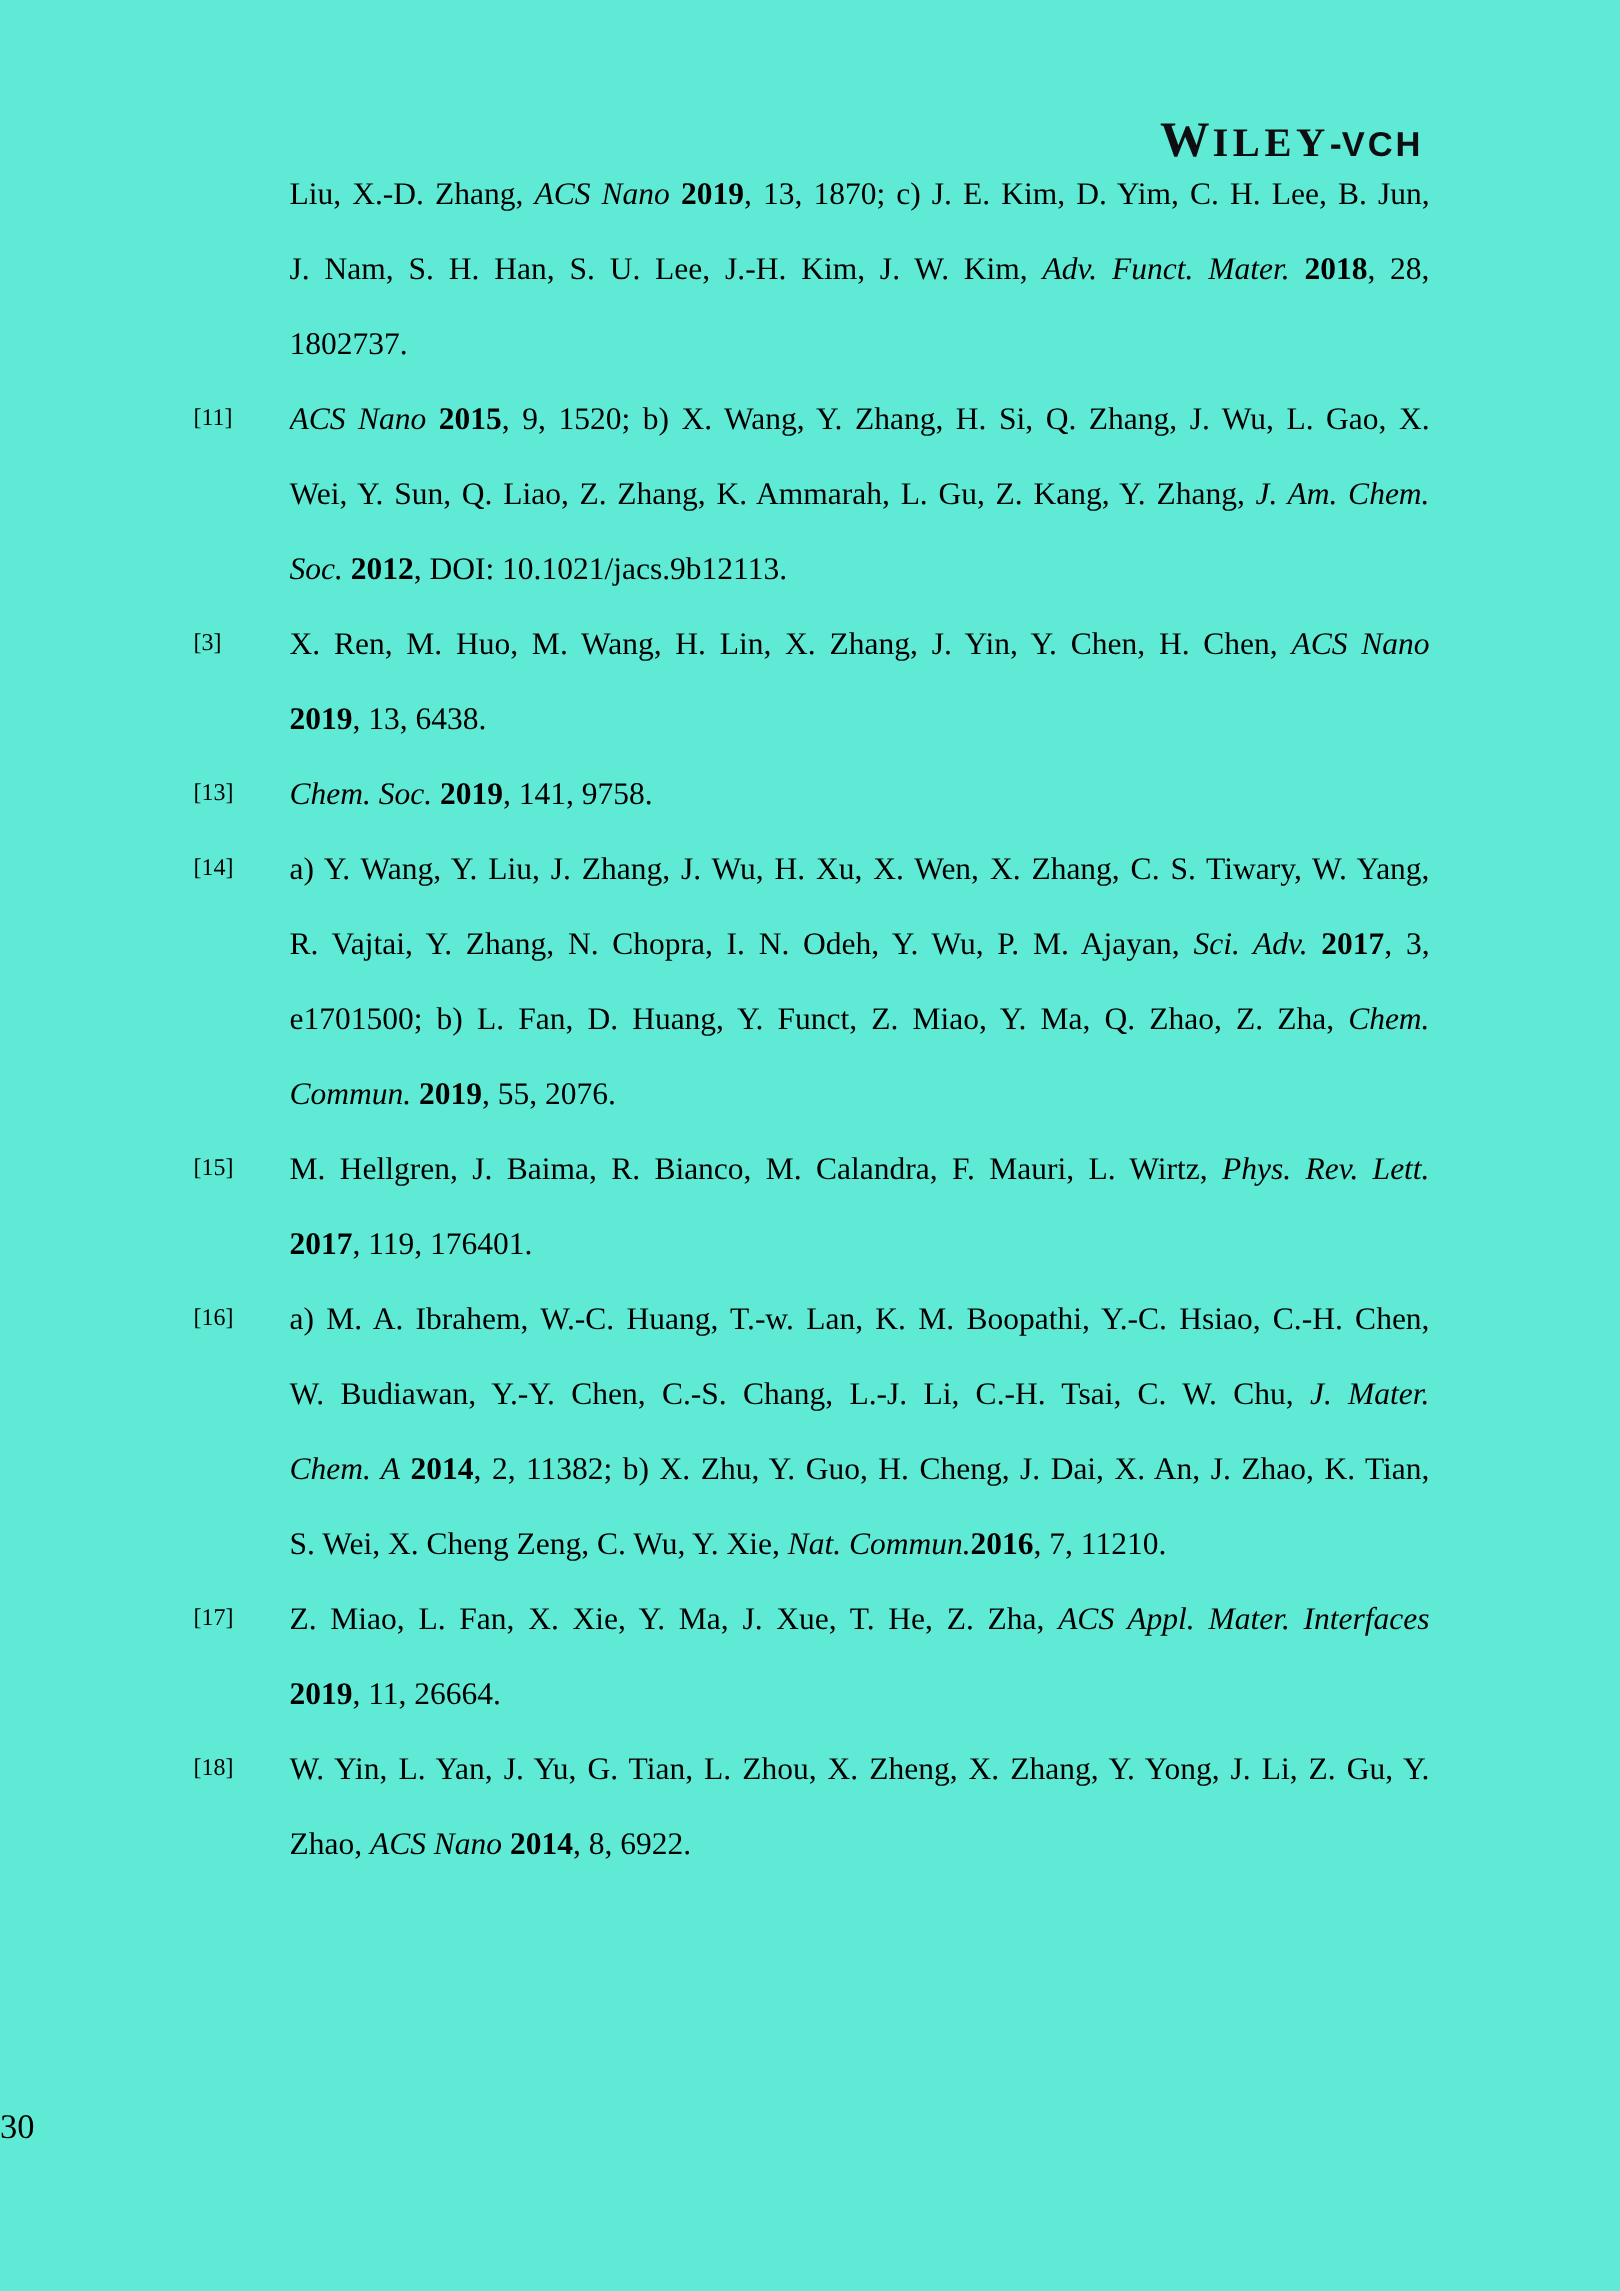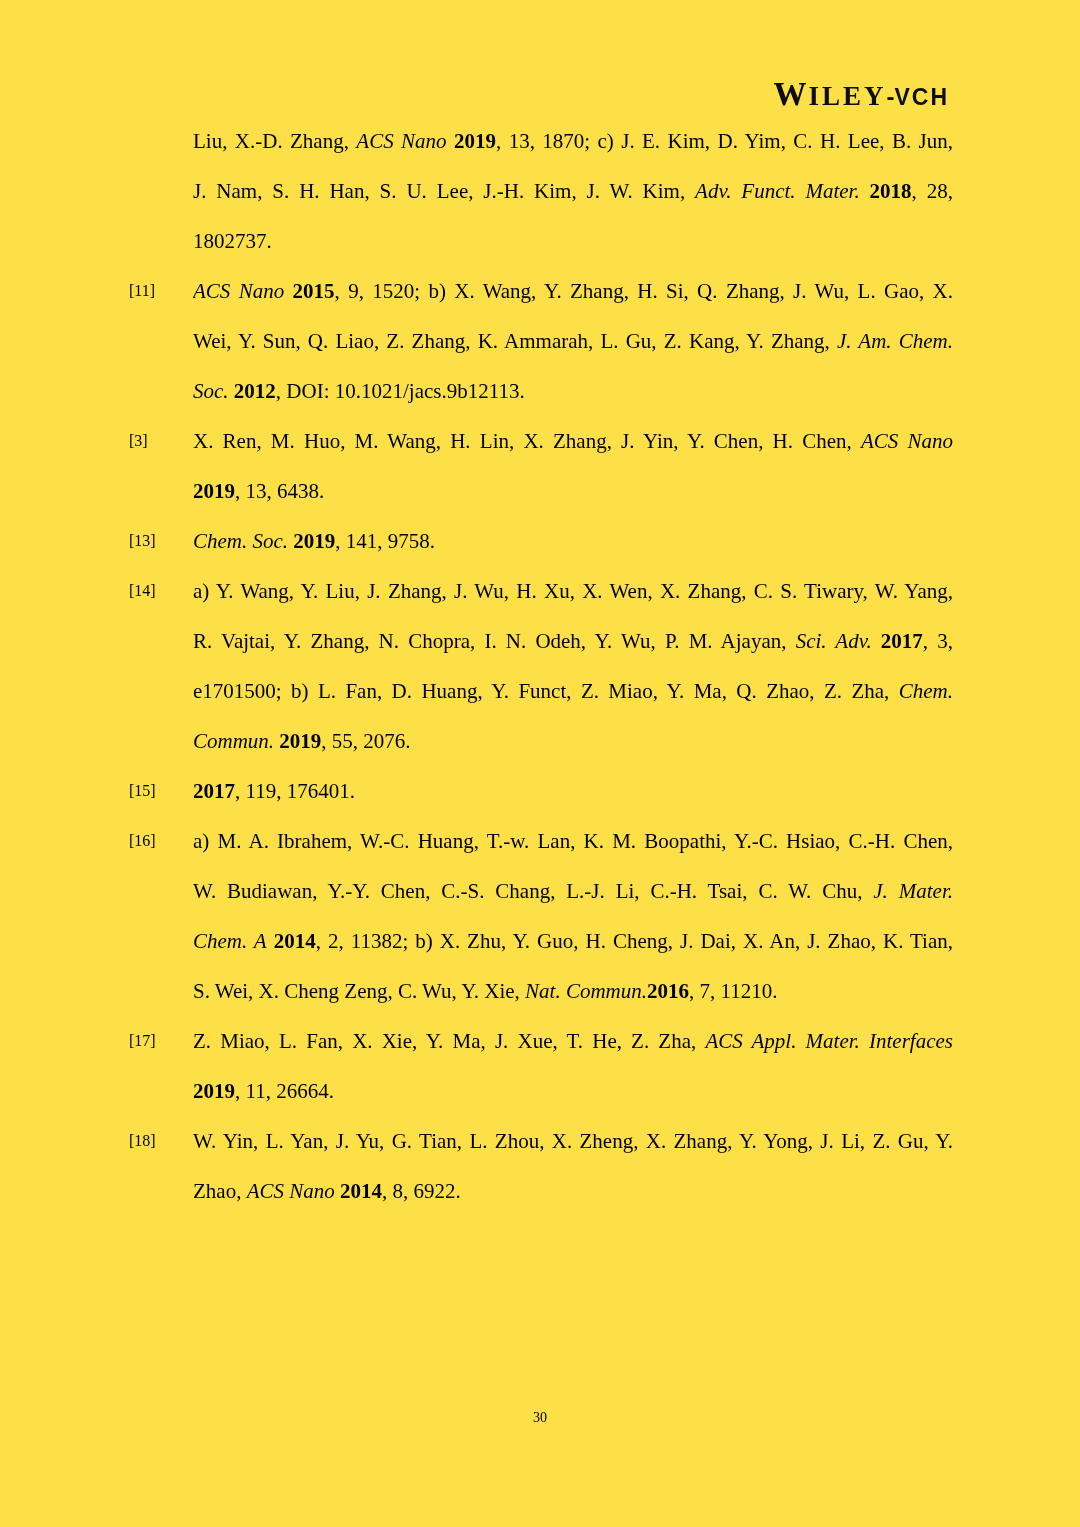--- a/index.html
+++ b/index.html
@@ -4,39 +4,39 @@
 <style>
   html, body { margin: 0; padding: 0; }
   body {
     width: 1080px; height: 1527px;
     background: #ffffff;
     font-family: "Liberation Serif", serif;
     color: #000000;
     position: relative;
     overflow: hidden;
   }
-  .page { position: absolute; inset: 0; background: #fde047; }
+  .page { position: absolute; inset: 0; background: #5eead4; }
 
   
   .logo {
     position: absolute;
     top: 74px; right: 131px;
     white-space: nowrap;
     line-height: 40px;
     color: #0d0d12;
   }
   .logo-w    { font-family: "Liberation Serif", serif; font-size: 33px; font-weight: 700; letter-spacing: 2px; }
   .logo-iley { font-family: "Liberation Serif", serif; font-size: 27px; font-weight: 700; letter-spacing: 3px; }
   .logo-dash { font-family: "Liberation Sans", sans-serif; font-size: 24px; font-weight: 600; letter-spacing: 0; }
   .logo-vch  { font-family: "Liberation Sans", sans-serif; font-size: 23px; font-weight: 600; letter-spacing: 2px; }
 
   
   .content {
     position: absolute;
-    left: 129px; top: 116px;
+    left: 129px; top: 104px;
     width: 824px;
     font-size: 21px;
   }
   .ref { position: relative; padding-left: 64px; }
   .ref-num {
     position: absolute; left: 0; top: 0;
     height: 50px; line-height: 50px;
     font-size: 16px;
   }
   .line {
@@ -48,22 +48,22 @@
   .line.last { text-align: left; text-align-last: left; }
   .it { font-style: italic; }
   .bd { font-weight: bold; }
 
   
   .page-number {
     position: absolute;
     top: 1393px; left: 0;
     width: 100%;
     height: 50px; line-height: 50px;
-    text-align: center;
-    font-size: 14px;
+    text-align: left;
+    font-size: 23px;
   }
 </style>
 </head>
 <body>
 
 <div class="page">
 
   <div class="logo">
     <span class="logo-w">W</span><span class="logo-iley">ILEY</span><span class="logo-dash">-</span><span class="logo-vch">VCH</span>
   </div>
@@ -103,20 +103,21 @@
       <div>
           <div class="line"><span>a) Y. Wang, Y. Liu, J. Zhang, J. Wu, H. Xu, X. Wen, X. Zhang, C. S. Tiwary, W. Yang,</span></div>
           <div class="line"><span>R. Vajtai, Y. Zhang, N. Chopra, I. N. Odeh, Y. Wu, P. M. Ajayan, </span><span class="it">Sci. Adv.</span><span> </span><span class="bd">2017</span><span>, 3,</span></div>
           <div class="line"><span>e1701500; b) L. Fan, D. Huang, Y. Funct, Z. Miao, Y. Ma, Q. Zhao, Z. Zha, </span><span class="it">Chem.</span></div>
           <div class="line last"><span class="it">Commun.</span><span> </span><span class="bd">2019</span><span>, 55, 2076.</span></div>
         </div>
     </div>
     <div class="ref">
       <span class="ref-num">[15]</span>
       <div>
+          <div class="line"><span>M. Hellgren, J. Baima, R. Bianco, M. Calandra, F. Mauri, L. Wirtz, </span><span class="it">Phys. Rev. Lett.</span></div>
           <div class="line last"><span class="bd">2017</span><span>, 119, 176401.</span></div>
         </div>
     </div>
     <div class="ref">
       <span class="ref-num">[16]</span>
       <div>
           <div class="line"><span>a) M. A. Ibrahem, W.-C. Huang, T.-w. Lan, K. M. Boopathi, Y.-C. Hsiao, C.-H. Chen,</span></div>
           <div class="line"><span>W. Budiawan, Y.-Y. Chen, C.-S. Chang, L.-J. Li, C.-H. Tsai, C. W. Chu, </span><span class="it">J. Mater.</span></div>
           <div class="line"><span class="it">Chem. A</span><span> </span><span class="bd">2014</span><span>, 2, 11382; b) X. Zhu, Y. Guo, H. Cheng, J. Dai, X. An, J. Zhao, K. Tian,</span></div>
           <div class="line last"><span>S. Wei, X. Cheng Zeng, C. Wu, Y. Xie, </span><span class="it">Nat. Commun.</span><span class="bd">2016</span><span>, 7, 11210.</span></div>

